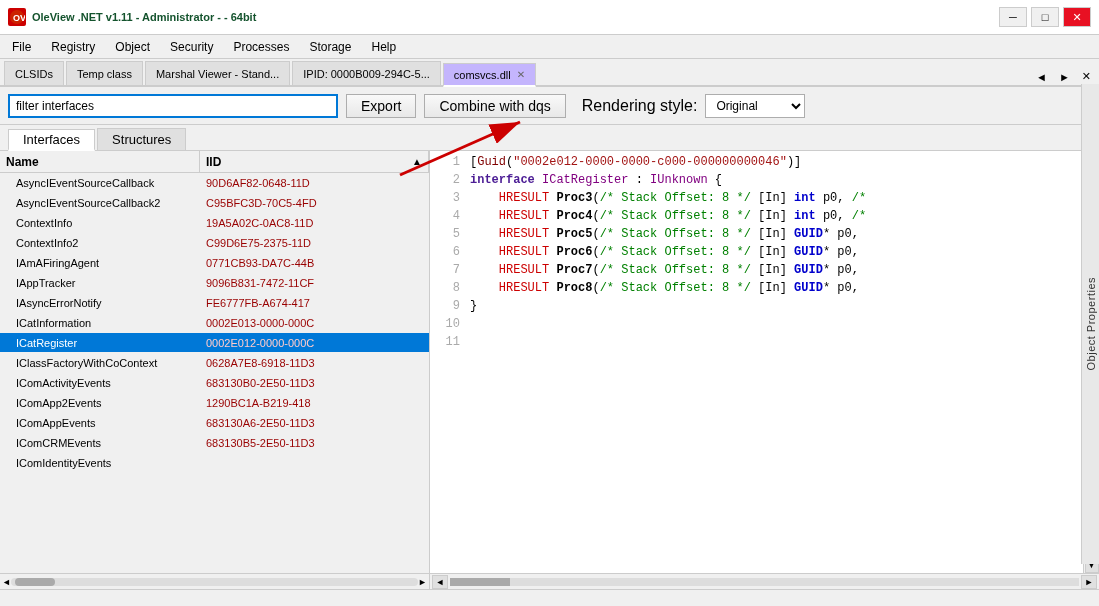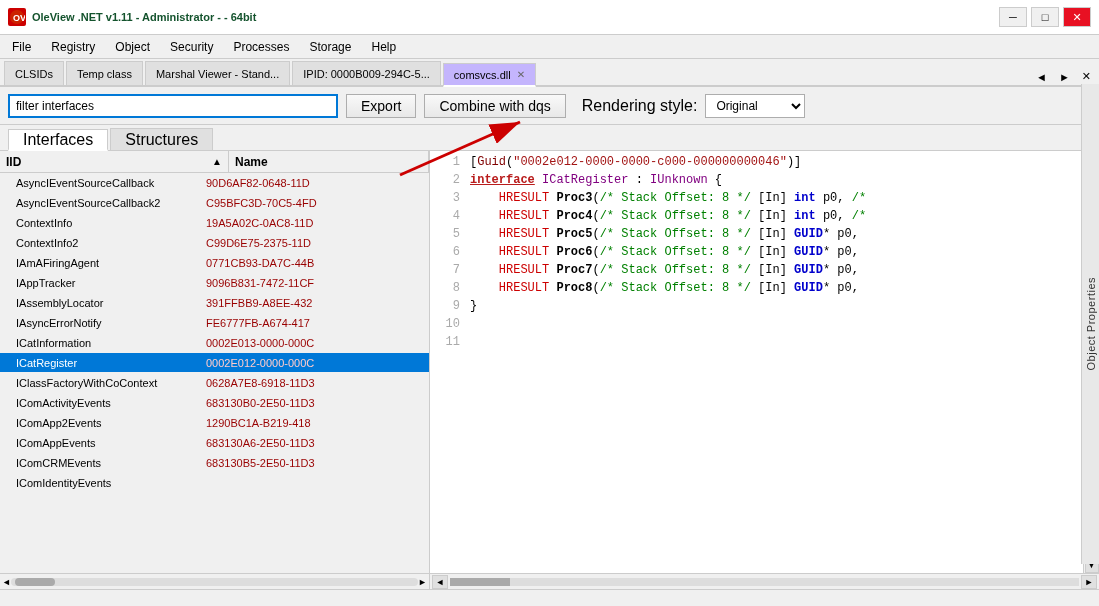--- a/index.html
+++ b/index.html
@@ -204,21 +204,21 @@
       background: #f0f0f0;
       border-bottom: 1px solid #ccc;
     }
     .sub-tab {
       height: 22px;
       padding: 0 14px;
       border: 1px solid #ccc;
       border-bottom: none;
       background: #e0e0e0;
       cursor: pointer;
-      font-size: 16px;
+      font-size: 13px;
       display: flex;
       align-items: center;
       margin-right: 2px;
     }
     .sub-tab.active {
       background: #fff;
       border-bottom: 2px solid #fff;
       margin-bottom: -1px;
       z-index: 2;
     }
@@ -486,25 +486,25 @@
 
   <div class="sub-tabs">
     <div class="sub-tab active">Interfaces</div>
     <div class="sub-tab">Structures</div>
   </div>
 
   <div class="split-pane">
 
     <div class="left-panel">
       <div class="list-header">
+        <div class="list-header-col col-name">Name</div>
         <div class="list-header-col col-iid">
           IID
           <span style="margin-left:auto;font-size:10px;">▲</span>
         </div>
-        <div class="list-header-col col-name">Name</div>
       </div>
       <div class="list-body">
         <div class="list-row">
             <span class="cell cell-name">AsyncIEventSourceCallback</span>
             <span class="cell cell-iid">90D6AF82-0648-11D</span>
           </div>
         <div class="list-row">
             <span class="cell cell-name">AsyncIEventSourceCallback2</span>
             <span class="cell cell-iid">C95BFC3D-70C5-4FD</span>
           </div>
@@ -516,24 +516,20 @@
             <span class="cell cell-name">ContextInfo2</span>
             <span class="cell cell-iid">C99D6E75-2375-11D</span>
           </div>
         <div class="list-row">
             <span class="cell cell-name">IAmAFiringAgent</span>
             <span class="cell cell-iid">0771CB93-DA7C-44B</span>
           </div>
         <div class="list-row">
             <span class="cell cell-name">IAppTracker</span>
             <span class="cell cell-iid">9096B831-7472-11CF</span>
-          </div>
-        <div class="list-row">
-            <span class="cell cell-name">IAssemblyLocator</span>
-            <span class="cell cell-iid">391FFBB9-A8EE-432</span>
           </div>
         <div class="list-row">
             <span class="cell cell-name">IAsyncErrorNotify</span>
             <span class="cell cell-iid">FE6777FB-A674-417</span>
           </div>
         <div class="list-row">
             <span class="cell cell-name">ICatInformation</span>
             <span class="cell cell-iid">0002E013-0000-000C</span>
           </div>
         <div class="list-row selected">
@@ -577,21 +573,21 @@
       <div class="right-content">
         <div class="code-area">
 
           <div class="code-line">
             <span class="line-num">1</span>
             <span class="line-content"><span class="c-bracket">[</span><span style="color:#800000;">Guid</span><span class="c-bracket">(</span><span style="color:#a31515;">"0002e012-0000-0000-c000-000000000046"</span><span class="c-bracket">)]</span></span>
           </div>
 
           <div class="code-line">
             <span class="line-num">2</span>
-            <span class="line-content"><span style="color:#b91c1c;font-weight:bold;text-decoration:underline;">interface</span> <span style="color:#800080;">ICatRegister</span> <span style="color:#000;">:</span> <span style="color:#800080;">IUnknown</span> <span class="c-brace">{</span></span>
+            <span class="line-content"><span style="color:#4c1d95;font-weight:bold;">interface</span> <span style="color:#800080;">ICatRegister</span> <span style="color:#000;">:</span> <span style="color:#800080;">IUnknown</span> <span class="c-brace">{</span></span>
           </div>
 
           <div class="code-line">
             <span class="line-num">3</span>
             <span class="line-content">    <span class="c-hresult" style="color:#cc0000;">HRESULT</span> <span style="font-weight:bold;">Proc3</span><span>(</span><span style="color:#008000;">/* Stack Offset: 8 */</span> <span style="color:#000;">[In]</span> <span style="color:#0000cc;font-weight:bold;">int</span> p0, <span style="color:#008000;">/*</span></span>
           </div>
 
           <div class="code-line">
             <span class="line-num">4</span>
             <span class="line-content">    <span class="c-hresult" style="color:#cc0000;">HRESULT</span> <span style="font-weight:bold;">Proc4</span><span>(</span><span style="color:#008000;">/* Stack Offset: 8 */</span> <span style="color:#000;">[In]</span> <span style="color:#0000cc;font-weight:bold;">int</span> p0, <span style="color:#008000;">/*</span></span>

